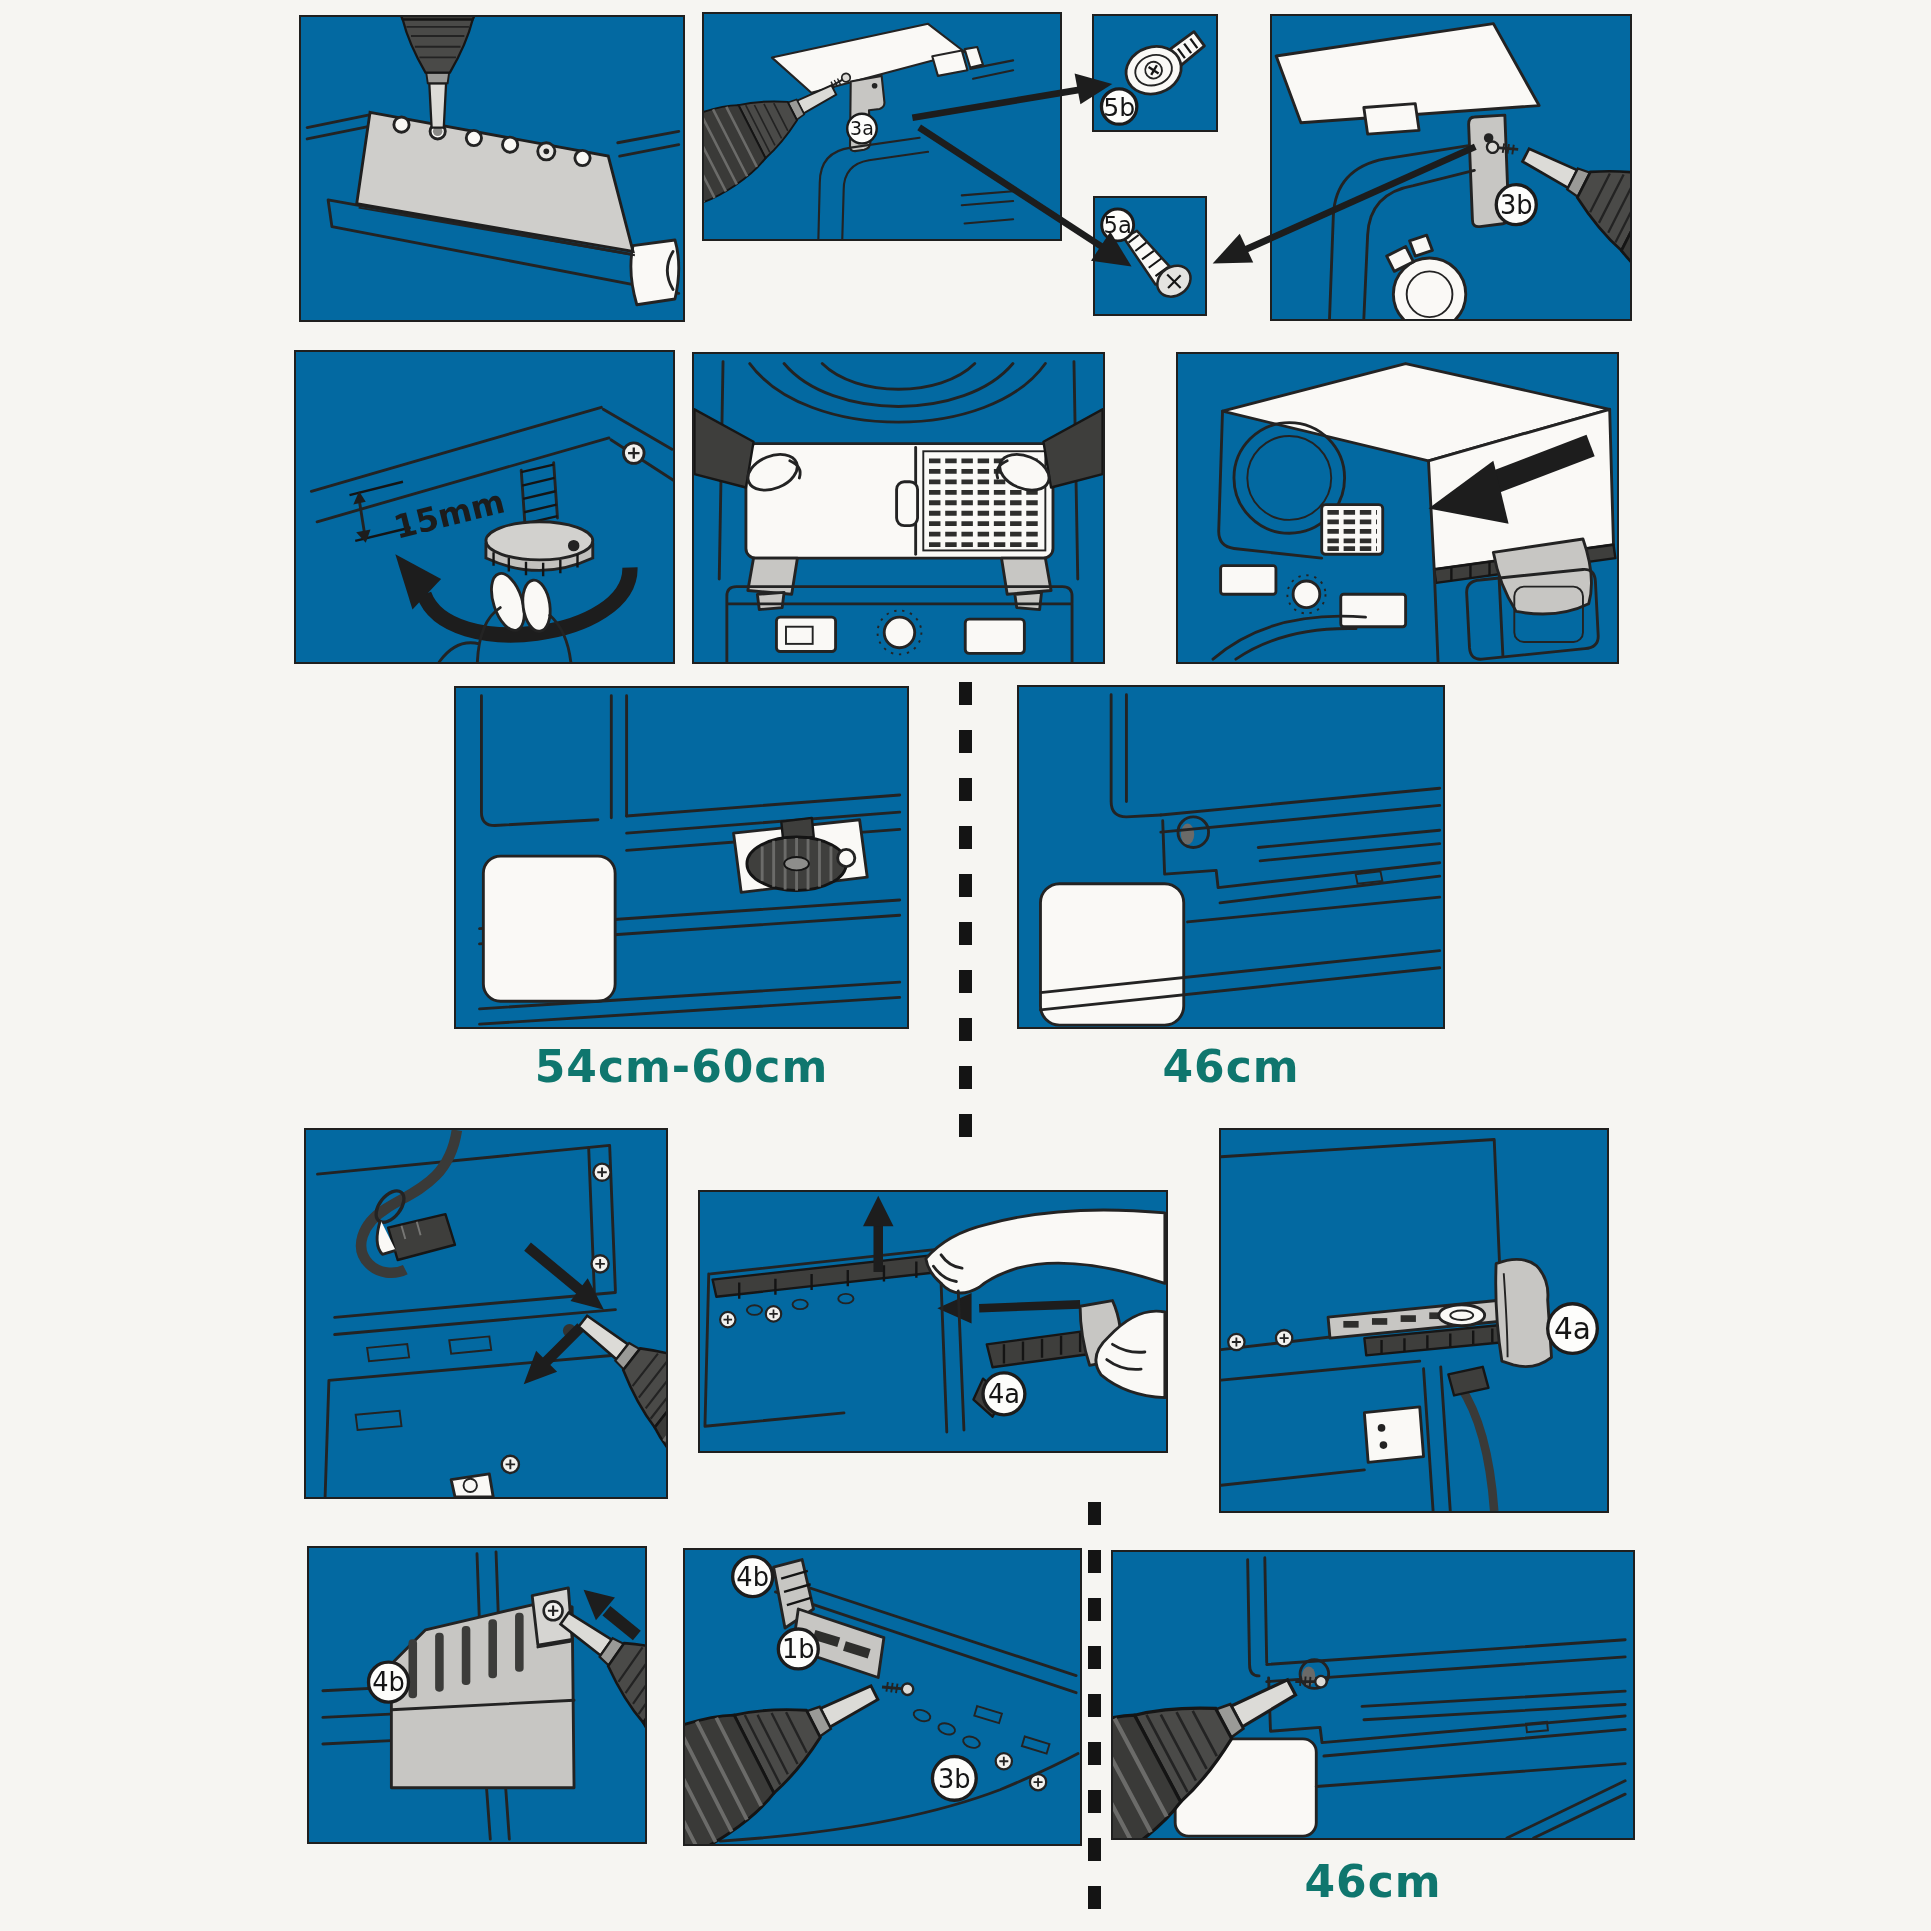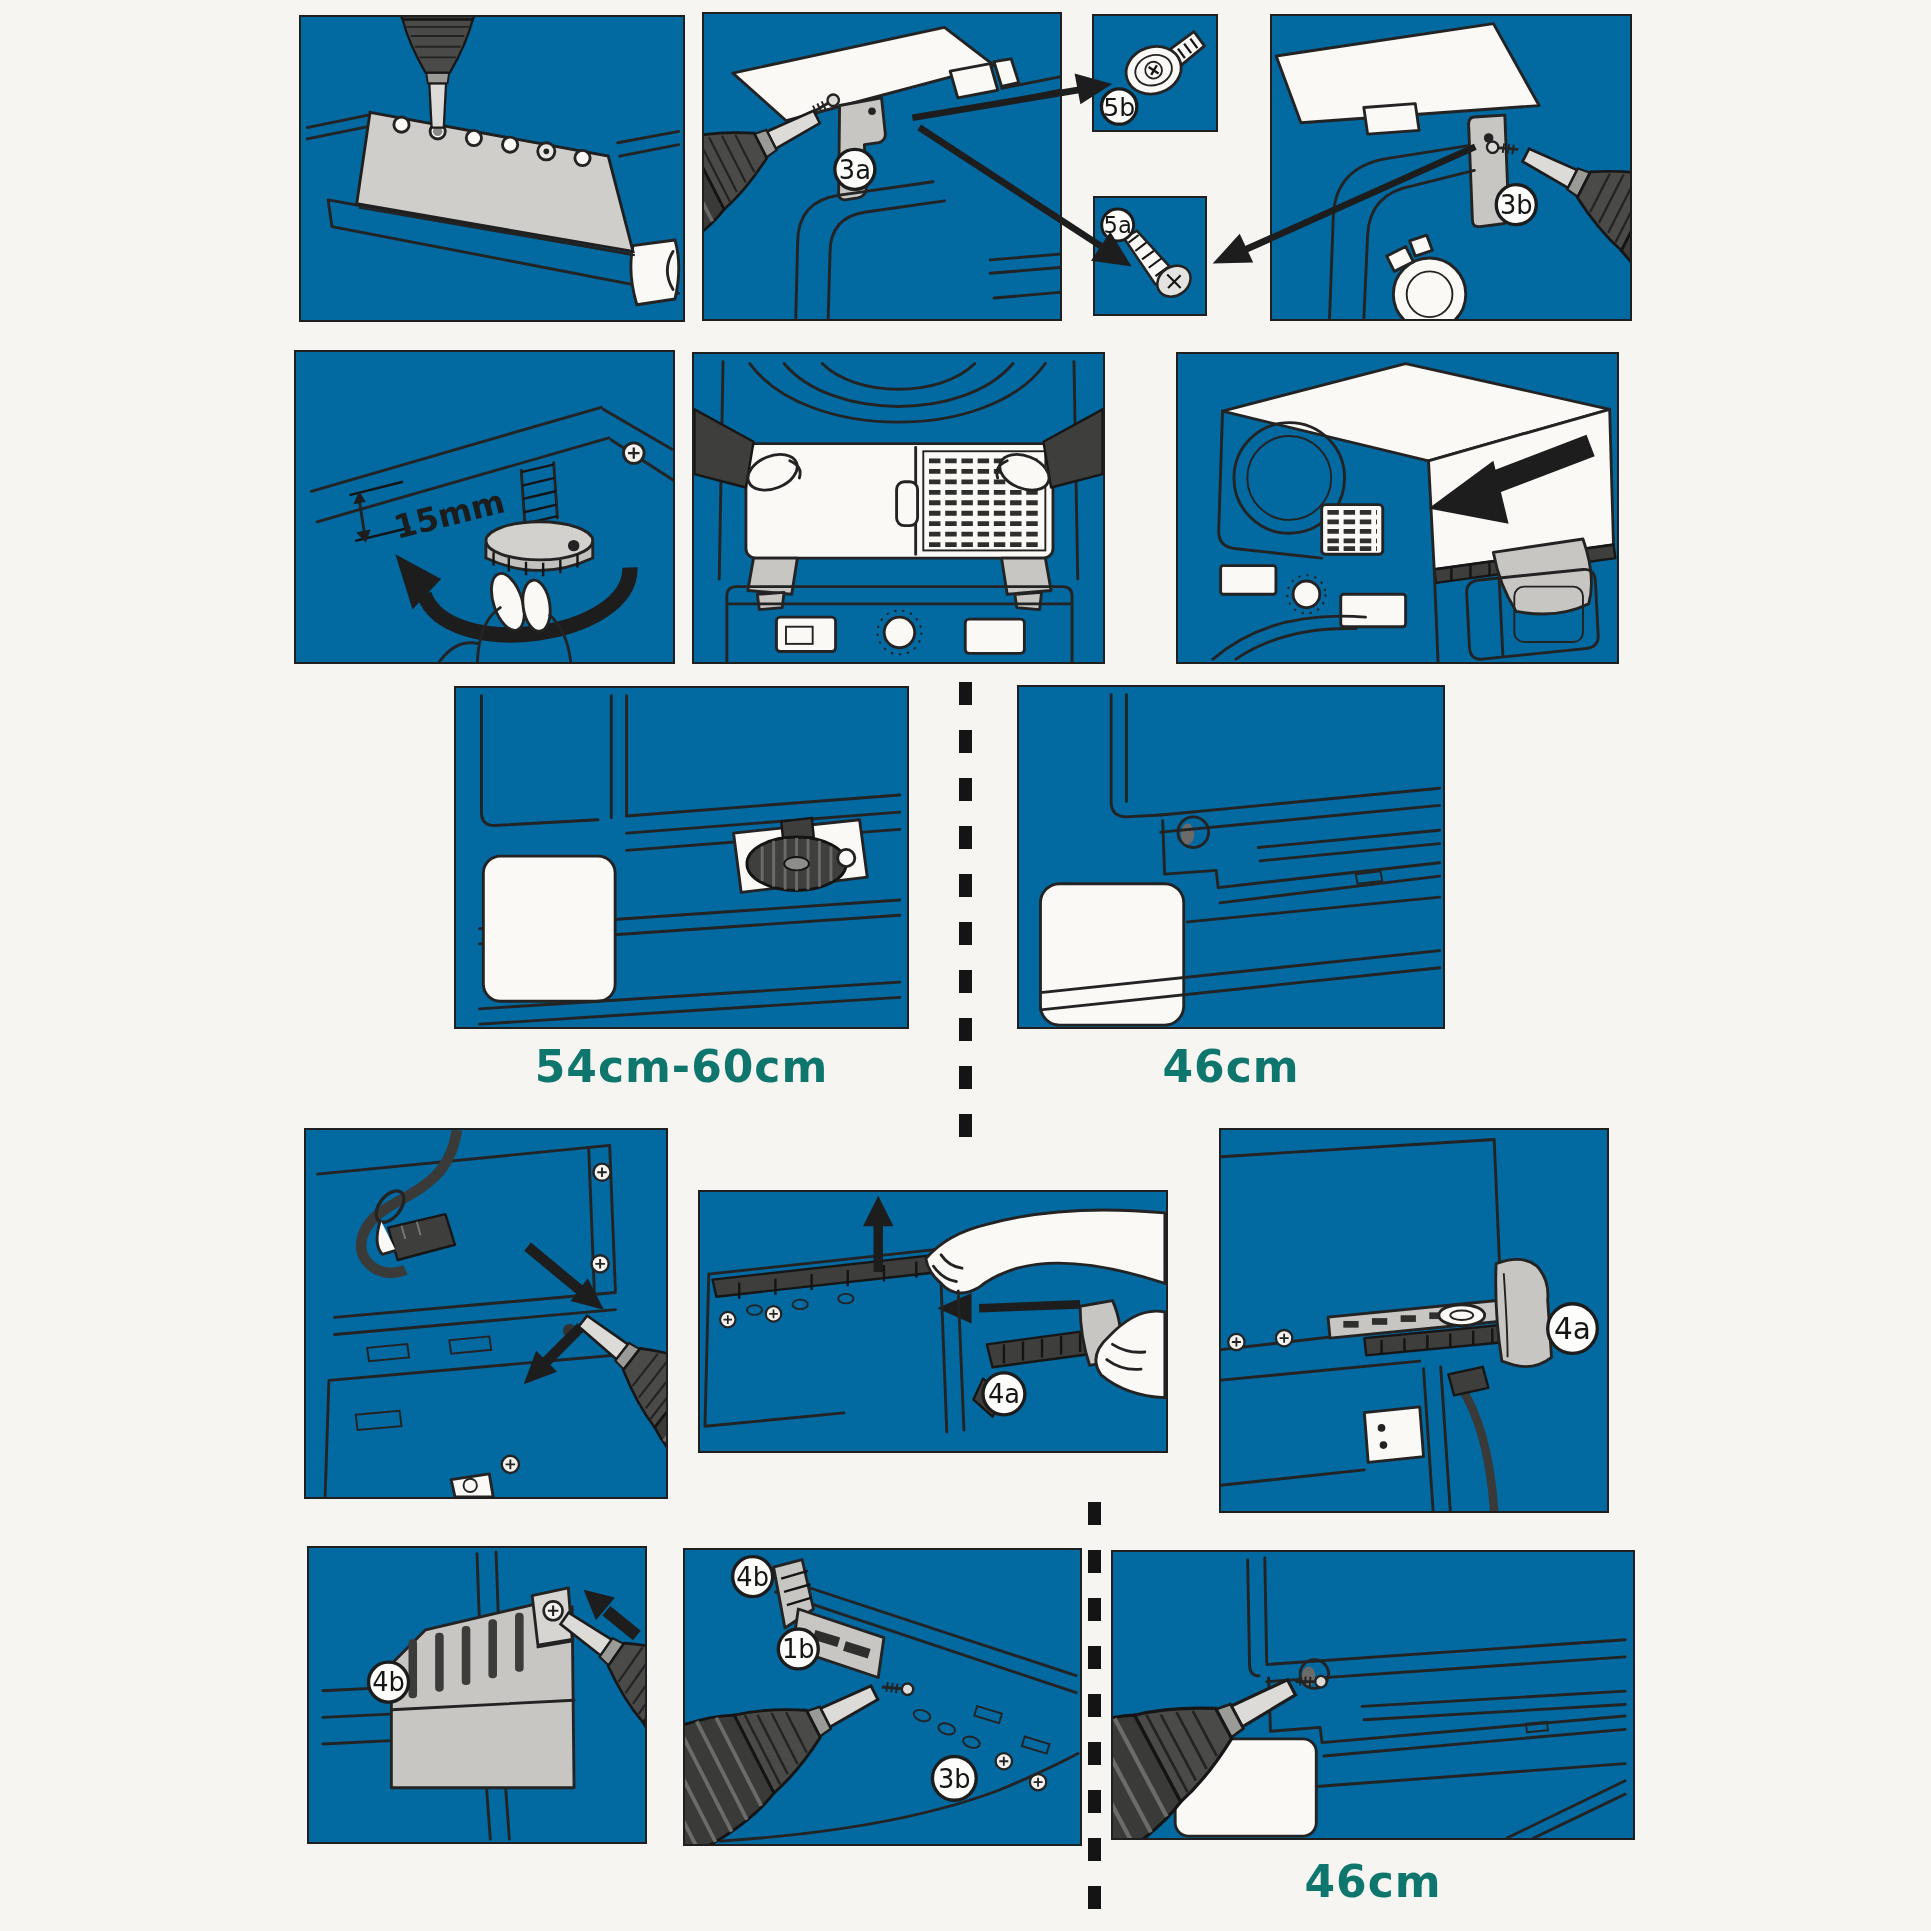--- a/index.html
+++ b/index.html
@@ -69,21 +69,21 @@
         <circle class="sf" cx="219" cy="134" r="8"></circle>
         <circle cx="257" cy="141" r="9" fill="#e8e7e4" stroke="#232323" stroke-width="3"></circle>
         <circle cx="257" cy="141" r="3" fill="#232323"></circle>
         <circle class="sf" cx="295" cy="148" r="8"></circle>
         <circle cx="143" cy="120" r="5" fill="#8b8b88"></circle>
       </g>
       <use href="#drill-shape" transform="translate(143,116) rotate(-90) scale(0.8)"></use>
     </svg>
   </div>
 
-  <div class="panel" style="left:702px;top:11.6px;width:360px;height:309px">
+  <div class="panel" style="left:702px;top:11.6px;width:360px;height:229px">
     <svg viewBox="0 0 373 320">
       <polygon class="sf" points="30,62 252,14 304,54 86,112"></polygon>
       <polygon class="sf" points="258,60 300,52 308,80 266,88"></polygon>
       <polygon class="sf" points="304,50 322,47 330,72 312,76"></polygon>
       <path class="s" d="M312,78 L373,66 M316,92 L373,80"></path>
       <path class="gray" d="M142,96 L186,88 L190,126 Q190,133 183,135 L168,137 L170,182 Q170,191 161,193 L148,195 Q141,195 141,188 Z"></path>
       <circle cx="176" cy="102" r="4" fill="#232323"></circle>
       <path class="s" d="M96,320 L98,240 Q98,196 142,190 L240,176 M130,320 L132,250 Q132,214 168,208 L252,196"></path>
       <path class="s" d="M300,258 L373,252 M300,272 L373,266 M304,298 L373,292"></path>
       <use href="#mini-screw" transform="translate(112,104) rotate(-15)"></use>

